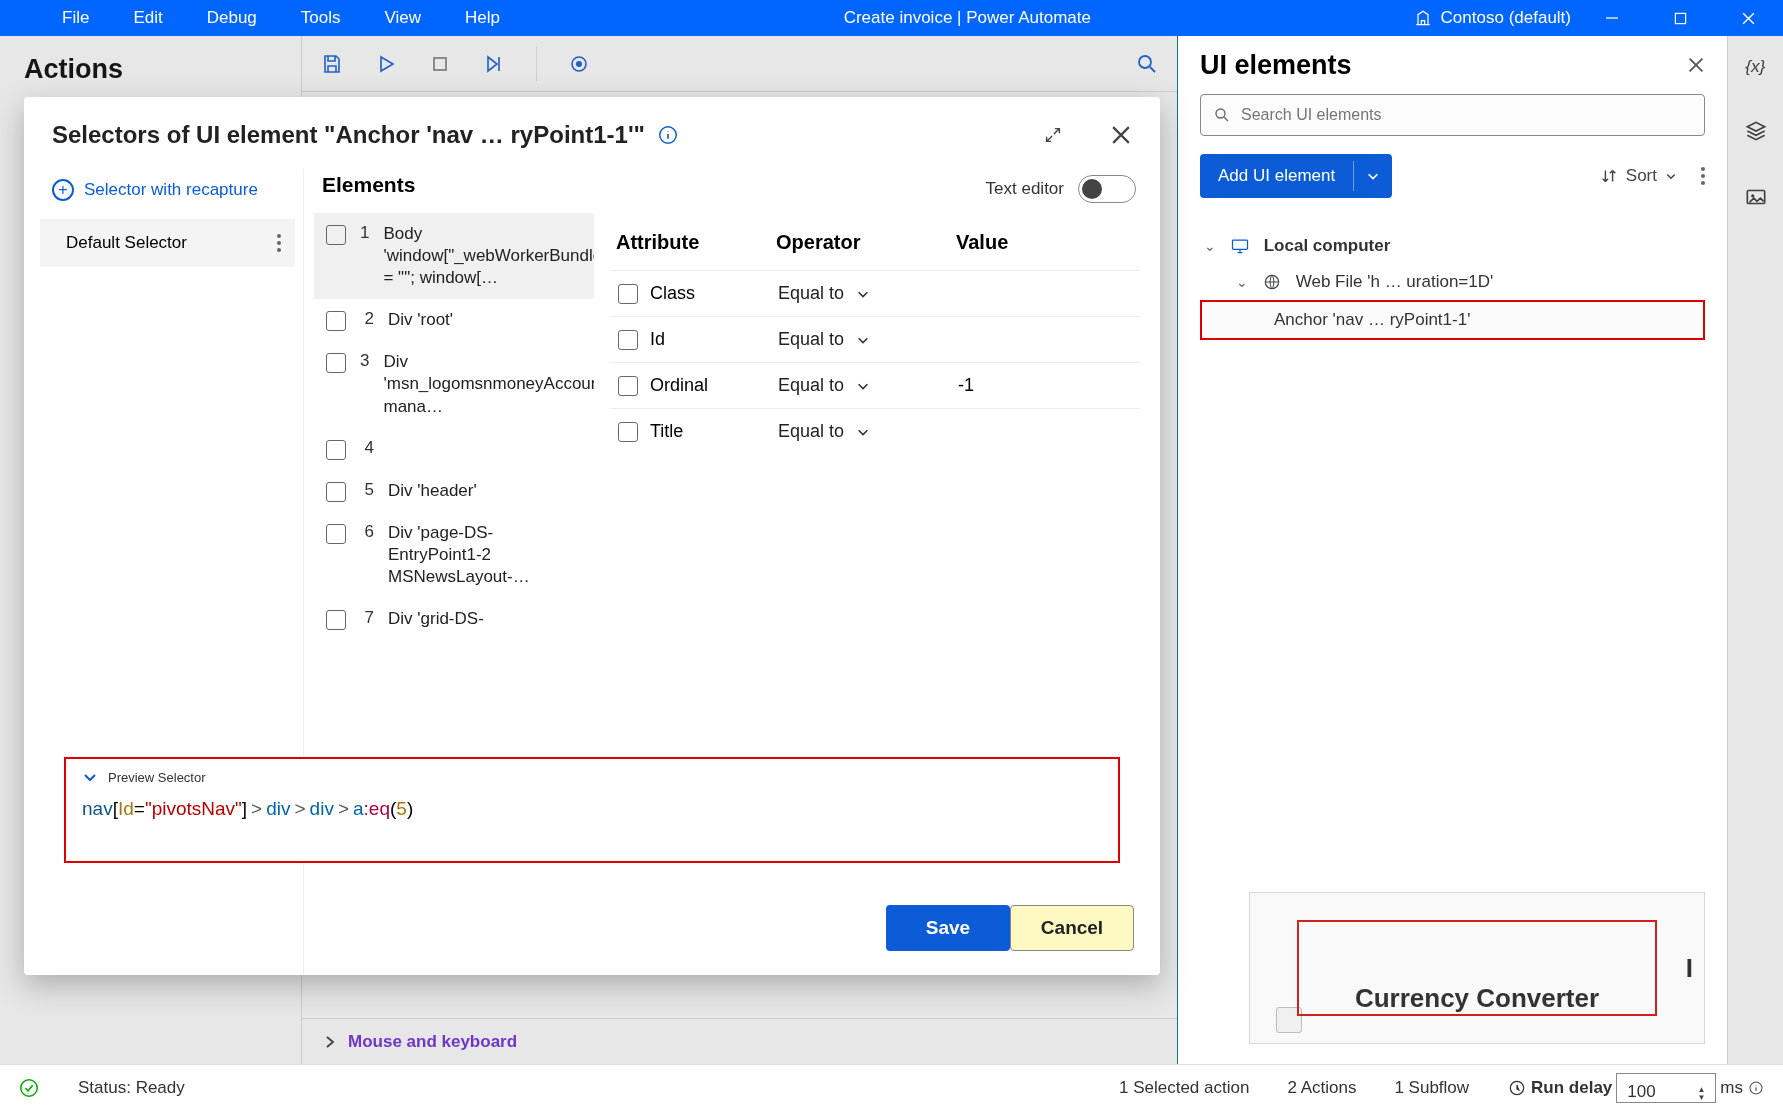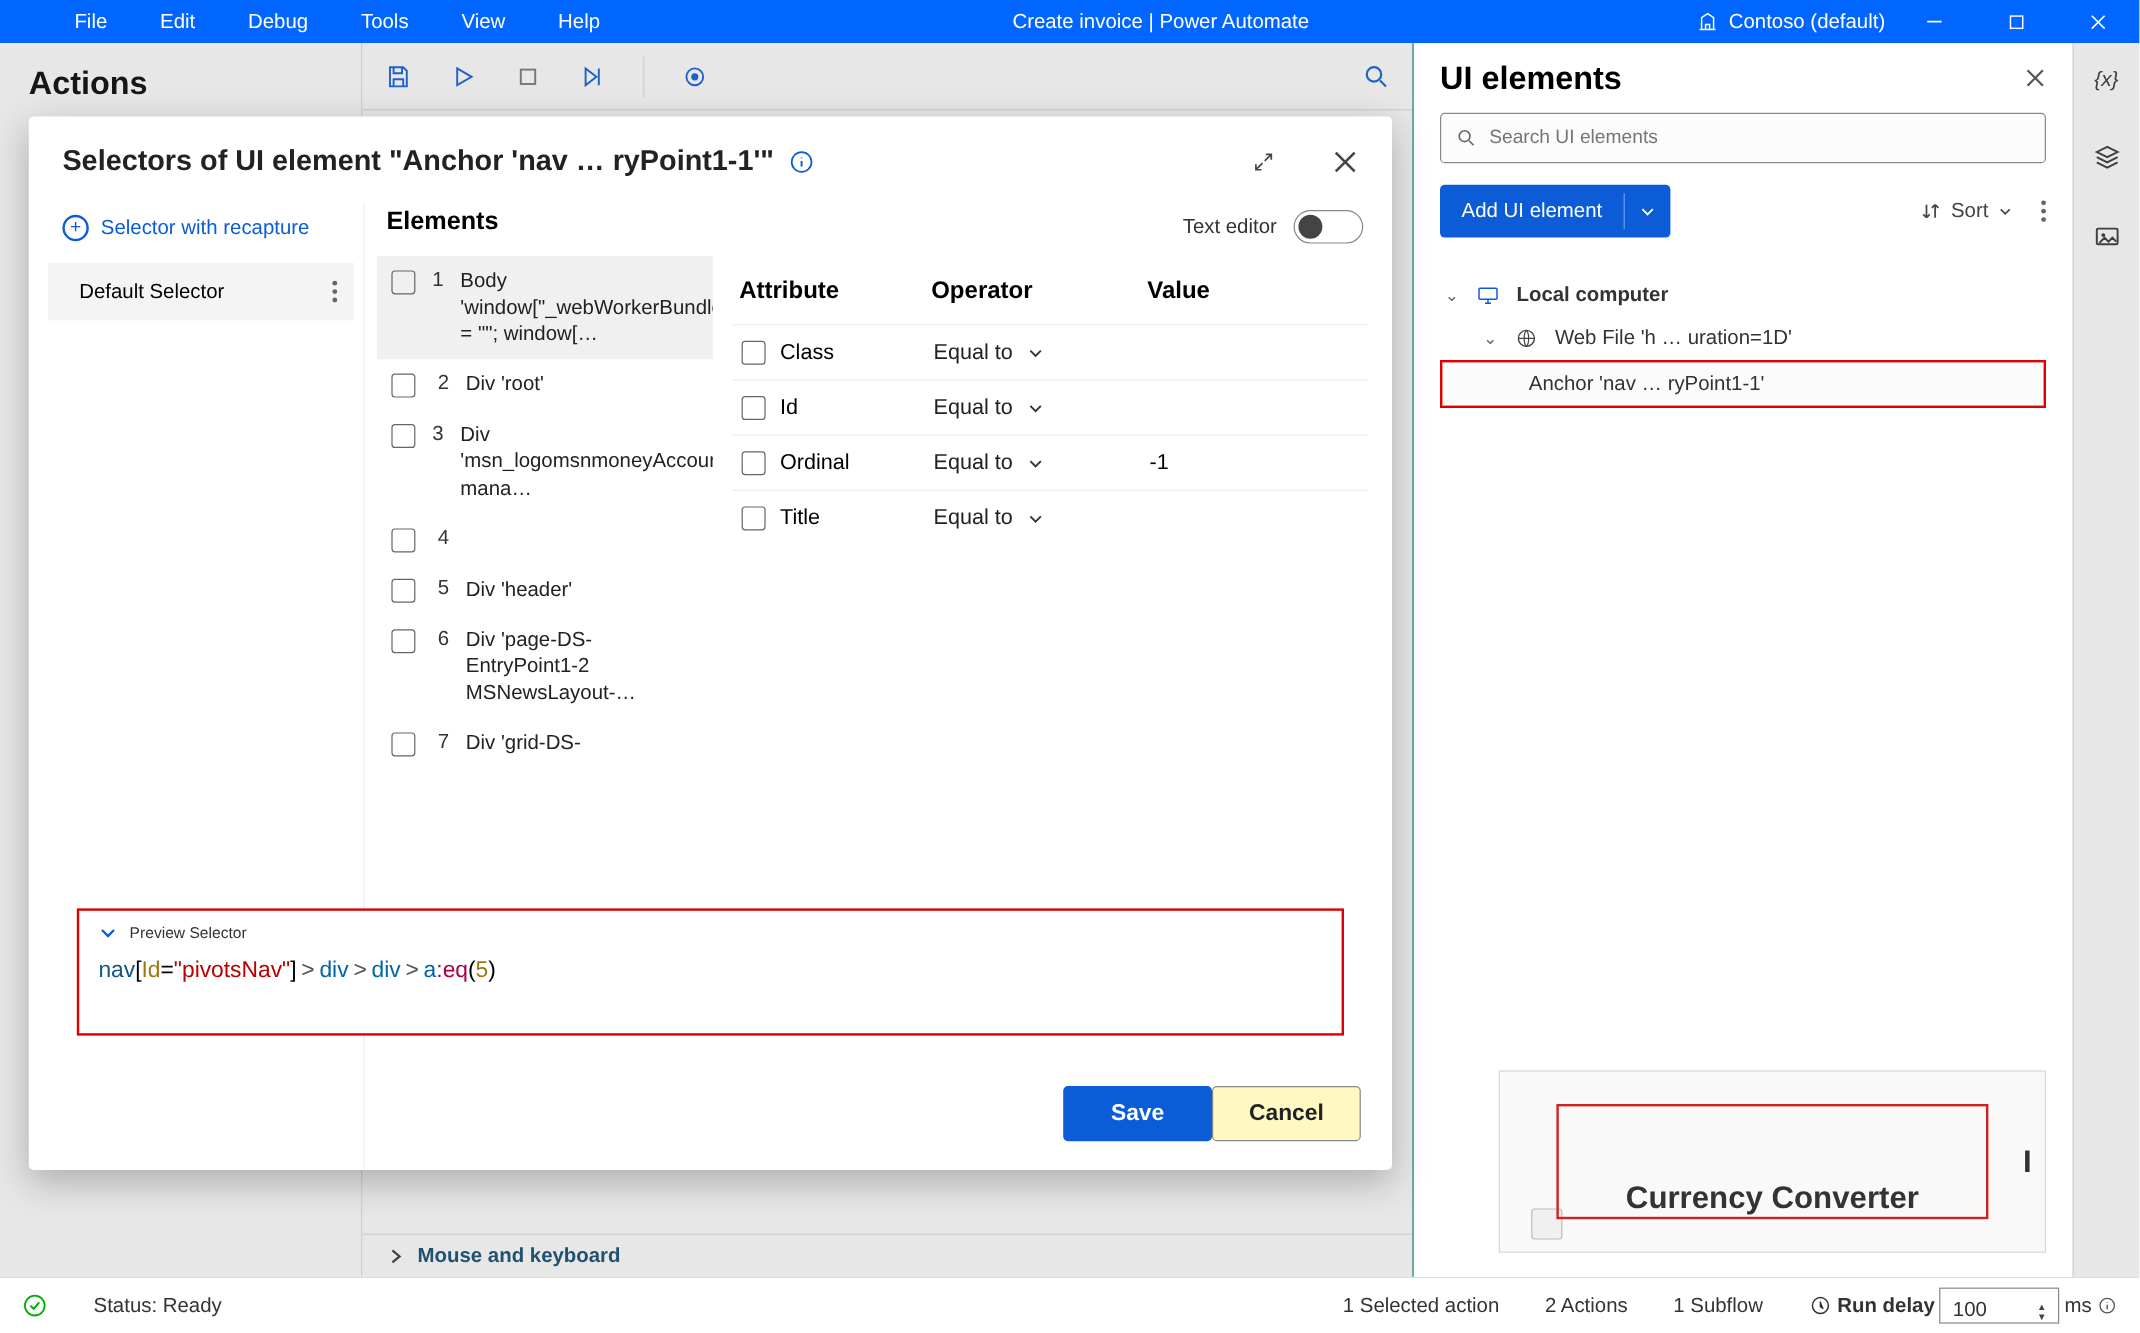--- a/index.html
+++ b/index.html
@@ -20,21 +20,21 @@
   .app-body::after { content: ""; position: absolute; inset: 0; background: rgba(120,120,120,0.18); pointer-events: none; z-index: 2; }
 
   .left-col { width: 302px; background: #fff; border-right: 1px solid #ddd; }
   .actions-hdr { font-size: 27px; font-weight: 600; padding: 18px 24px; }
 
   .mid-col { flex: 1; background: #fff; display: flex; flex-direction: column; }
   .toolbar { height: 56px; border-bottom: 1px solid #e0e0e0; display: flex; align-items: center; padding: 0 18px; gap: 30px; }
   .toolbar .sep { width: 1px; height: 34px; background: #e0e0e0; }
   .tbtn { width: 24px; height: 24px; color: #555; }
   .mid-flex { flex: 1; }
-  .mouse-kb { height: 36px; border-top: 1px solid #e0e0e0; display: flex; align-items: center; padding: 0 20px; gap: 10px; font-size: 17px; color: #0c4a6e; font-weight: 600;}
+  .mouse-kb { height: 46px; border-top: 1px solid #e0e0e0; display: flex; align-items: center; padding: 0 20px; gap: 10px; font-size: 17px; color: #6d28d9; font-weight: 600;}
 
   .right-rail { width: 56px; background: #fff; border-left: 1px solid #ddd; display: flex; flex-direction: column; align-items: center; padding-top: 16px; gap: 40px; color: #333; }
   .rail-icon { width:26px; height:26px; }
 
   
   .ui-panel { width: 550px; background: #fff; border-left: 1px solid #0f766e; display: flex; flex-direction: column; padding: 0 22px 20px 22px; position: relative; z-index: 3; }
   .ui-panel-hdr { height: 58px; display: flex; align-items: center; justify-content: space-between; }
   .ui-panel-hdr h2 { font-size: 27px; font-weight: 600; }
   .closex { font-size: 20px; color: #555; }
 

